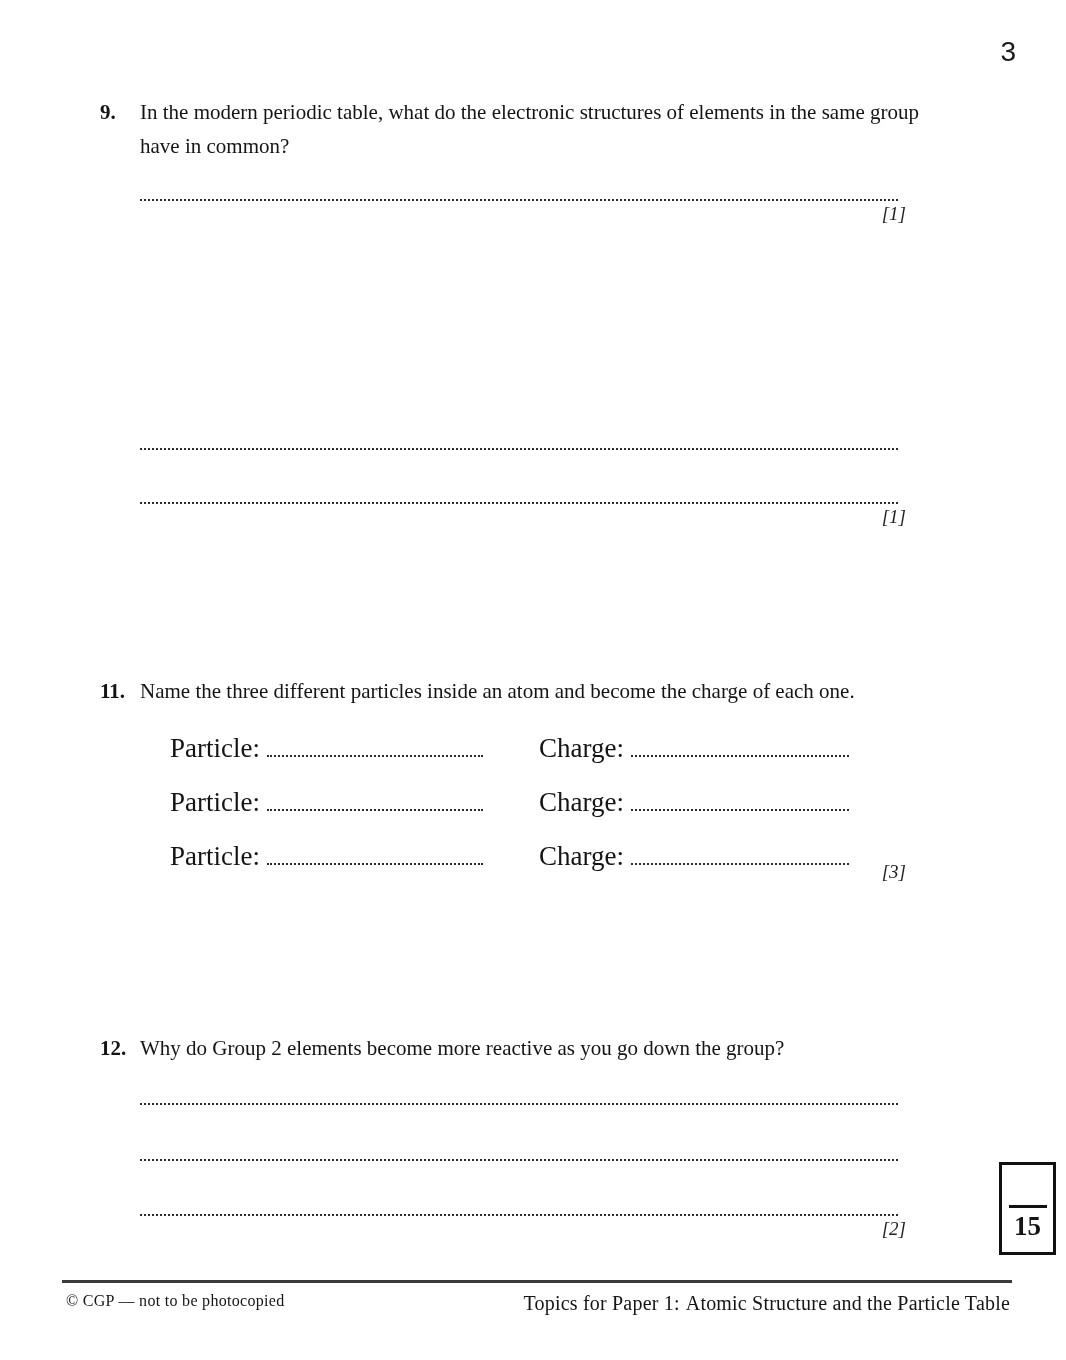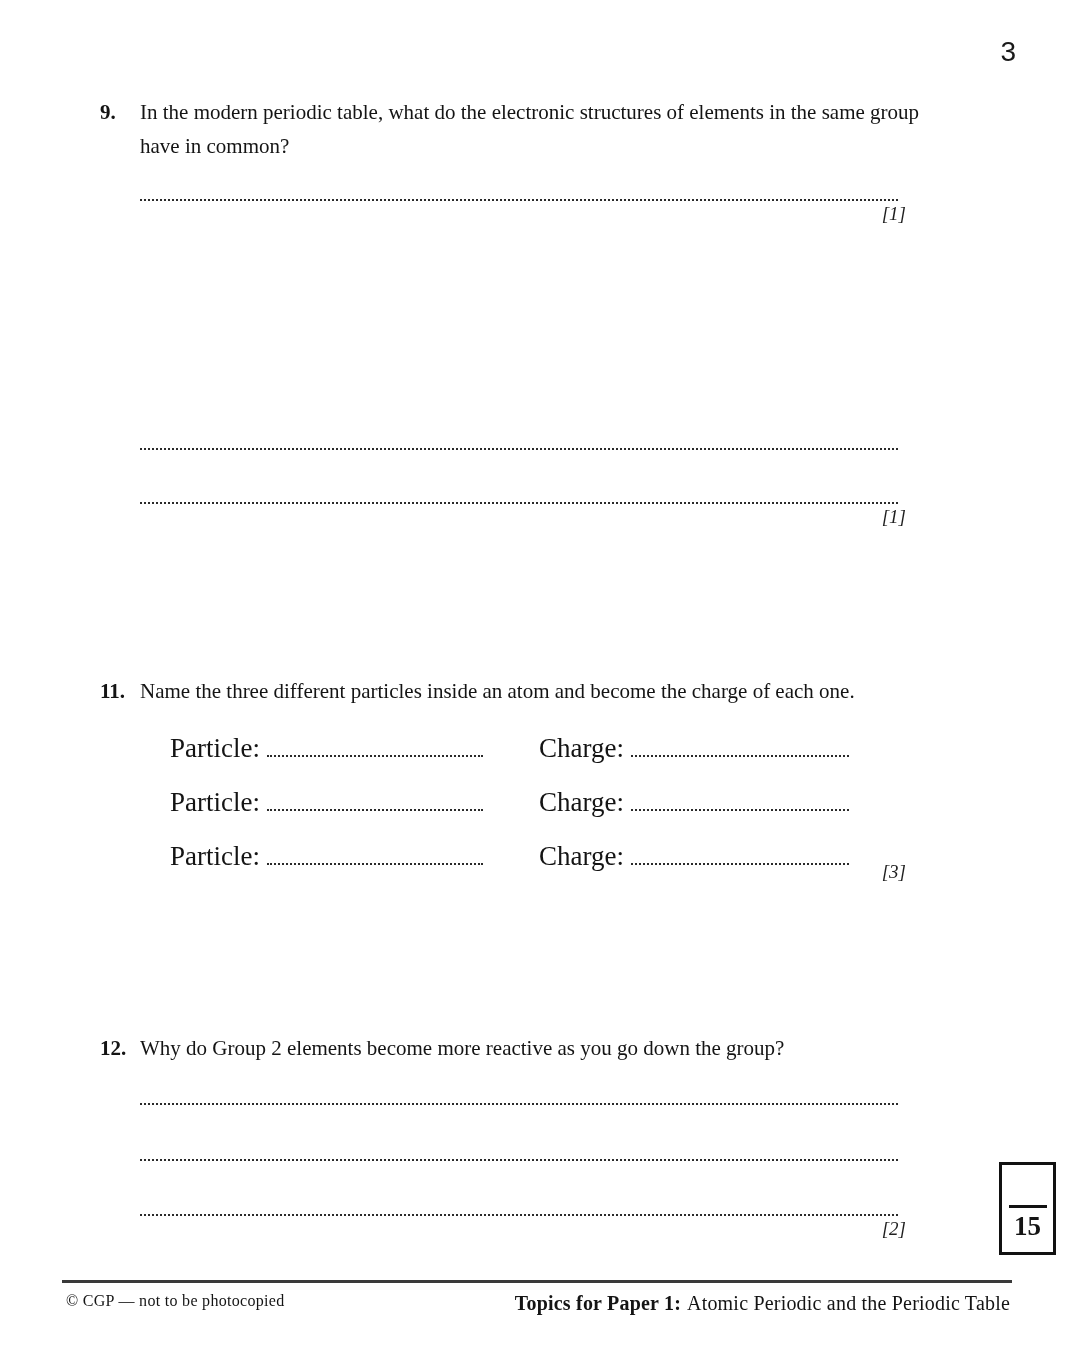--- a/index.html
+++ b/index.html
@@ -130,21 +130,21 @@
     font-size: 16px;
     letter-spacing: 0.3px;
   }
   .footer-right {
     position: absolute;
     right: 56px;
     top: 1292px;
     font-size: 20px;
     letter-spacing: 0.2px;
   }
-  .fr-bold { font-weight: bold; }
+  .fr-bold { font-weight: normal; }
   .fr-rest { margin-left: 6px; }
 </style>
 </head>
 <body>
 
 <div class="page">
 
   <div class="page-number">3</div>
 
   <div class="qblock q9">
@@ -184,16 +184,16 @@
   <div class="marks m-q12">[2]</div>
 
   <div class="scorebox">
     <div class="score-line"></div>
     <div class="score-total">15</div>
   </div>
 
   <div class="footer-rule"></div>
   <div class="footer-left">© CGP — not to be photocopied</div>
   <div class="footer-right">
-    <span class="fr-bold">Topics for Paper 1:</span><span class="fr-rest">Atomic Periodic and the Periodic Table</span>
+    <span class="fr-bold">Topics for Paper 1:</span><span class="fr-rest">Atomic Structure and the Particle Table</span>
   </div>
 
 </div>
 
 </body></html>

